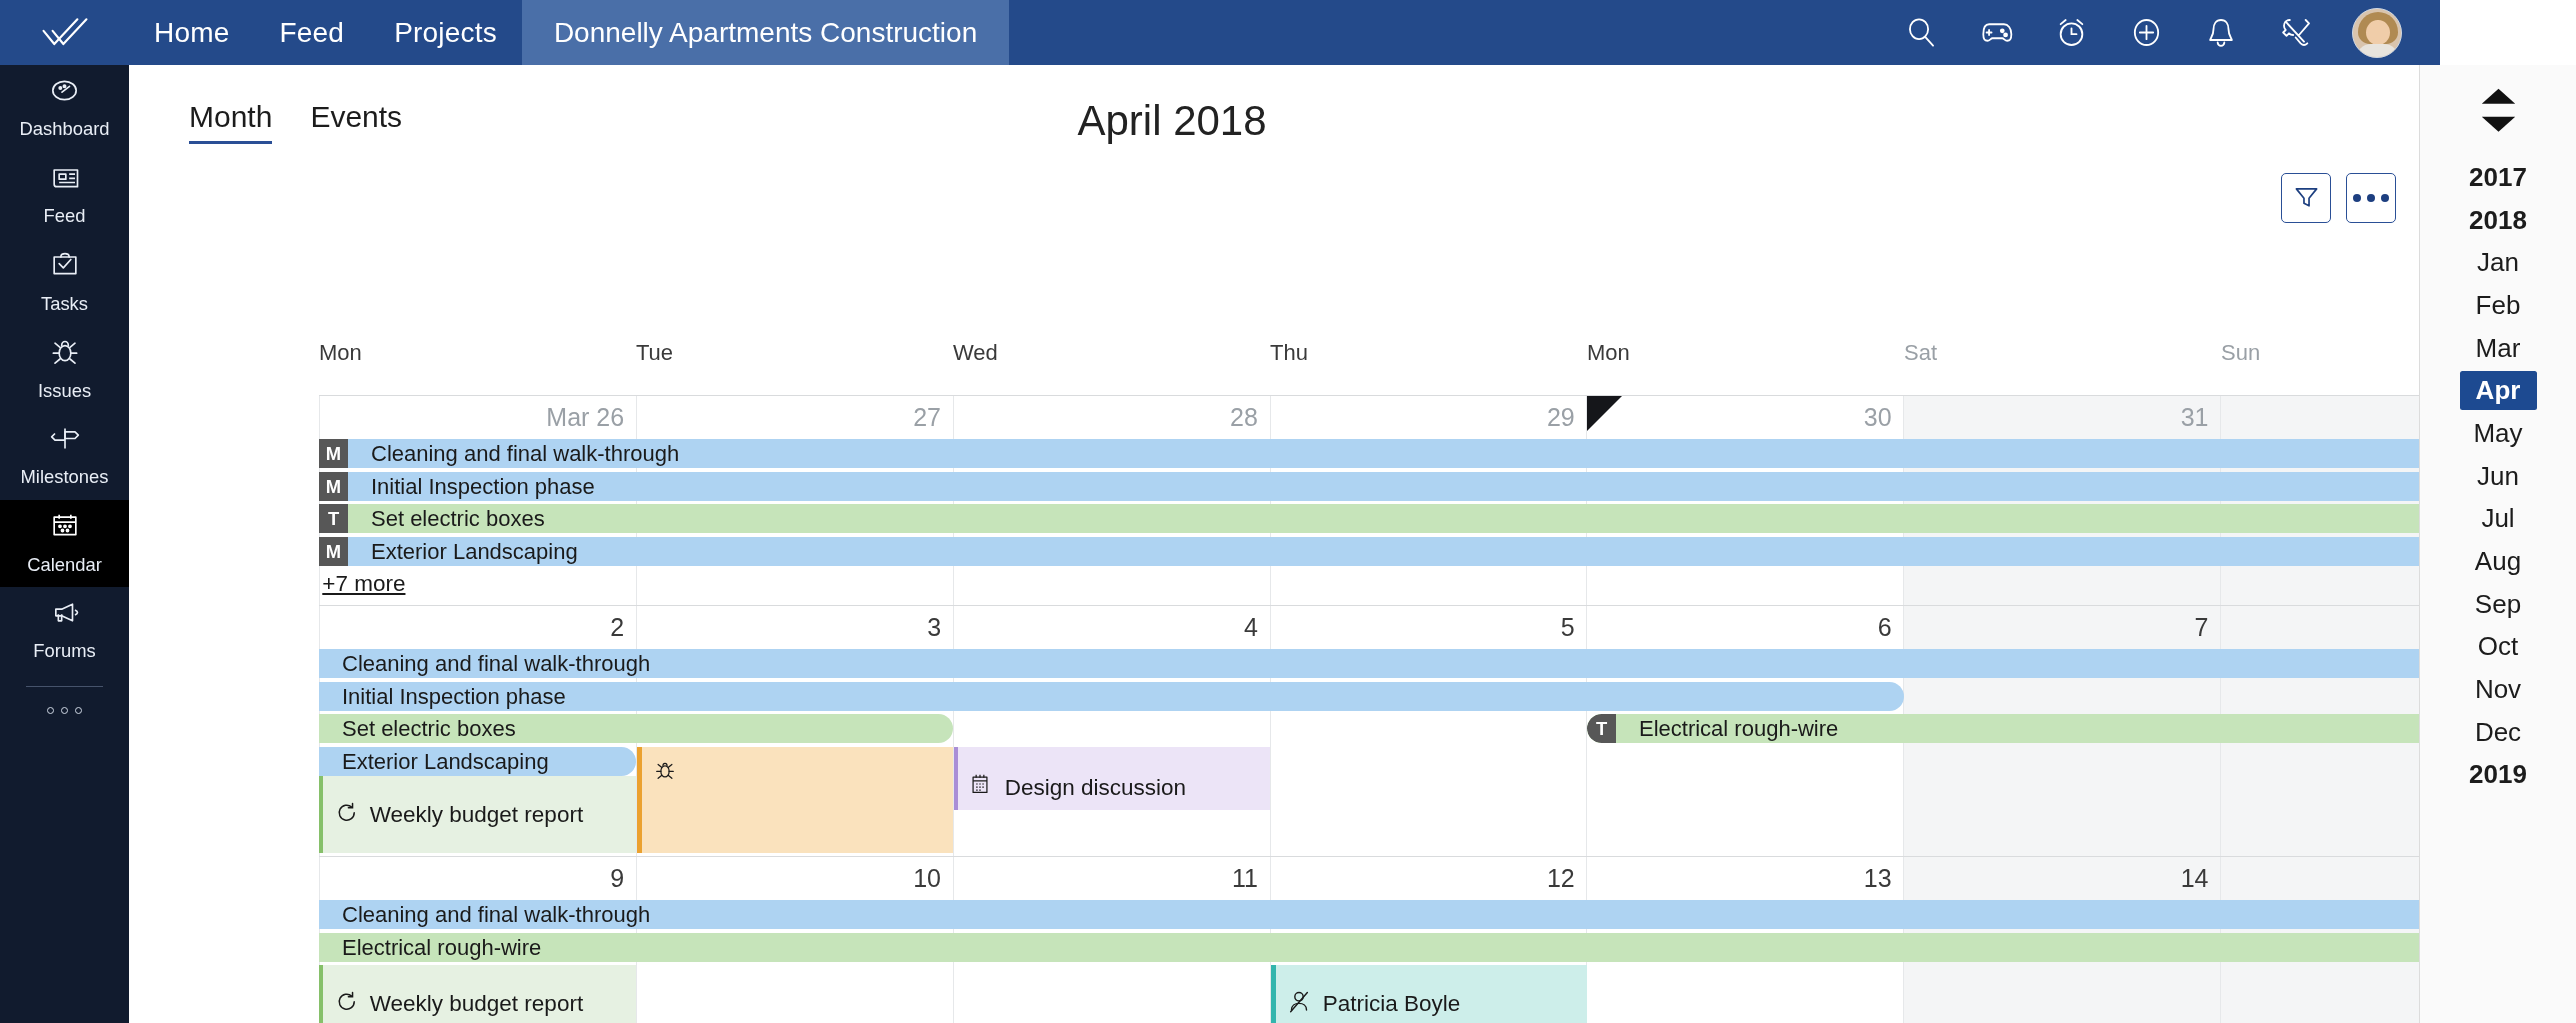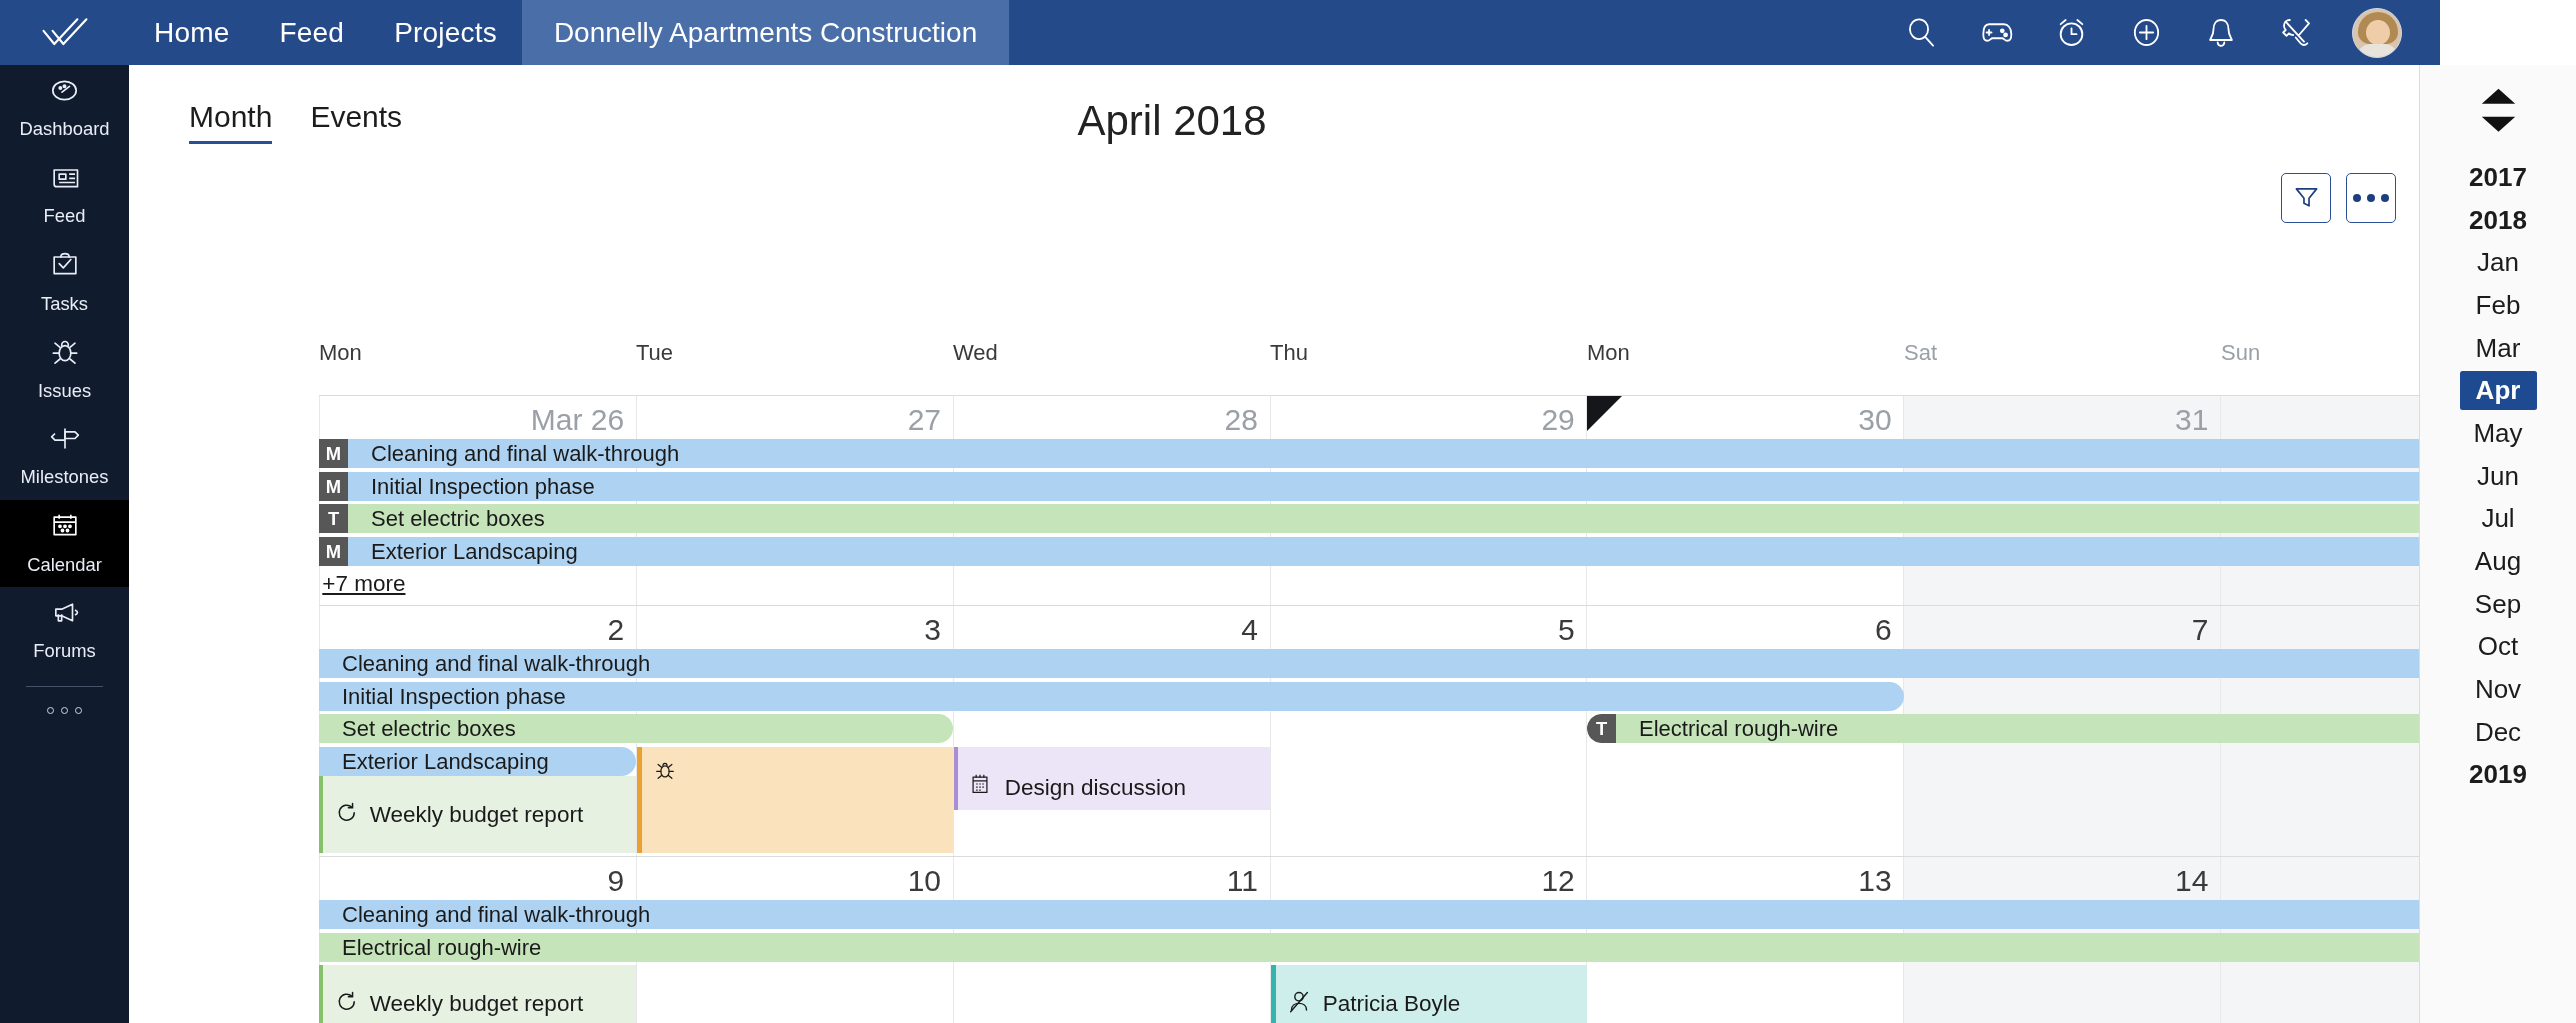--- a/index.html
+++ b/index.html
@@ -80,21 +80,21 @@
   #dowrow{ display:flex; height:55px; }
   .dow{ flex:1 1 0; text-align:left; font-size:22px; color:#3a3a3a; }
   .dow.we{ color:#9aa0a6; }
 
   .week{ position:relative; border-top:0.8px solid #d9dbdd; }
   .week .daycells{ position:absolute; left:0; top:0; right:0; bottom:0; display:flex; }
   .week .daycell{ flex:1 1 0; border-right:0.8px solid #e6e8ea; position:relative; }
   .week .daycell:first-child{ border-left:0.8px solid #e6e8ea;}
   .week .daycell.we{ background:#f4f5f6; }
   .daynum{
-    position:absolute; right:11.7px; top:6.7px; font-size:30px; color:#9aa0a6;
+    position:absolute; right:11.7px; top:6.7px; font-size:25px; color:#9aa0a6;
   }
   .daynum.cur{ color:#3a3a3a; }
   .today-badge{
     position:absolute; left:0; top:0; width:0; height:0;
     border-top:35px solid #15161a; border-right:35px solid transparent;
   }
   .today-num{
     position:absolute; left:5.8px; top:-0.8px; font-size:20px; color:#fff; line-height:1;
   }
   .week .rows{ position:absolute; left:0; right:0; top:43px; bottom:0; }

